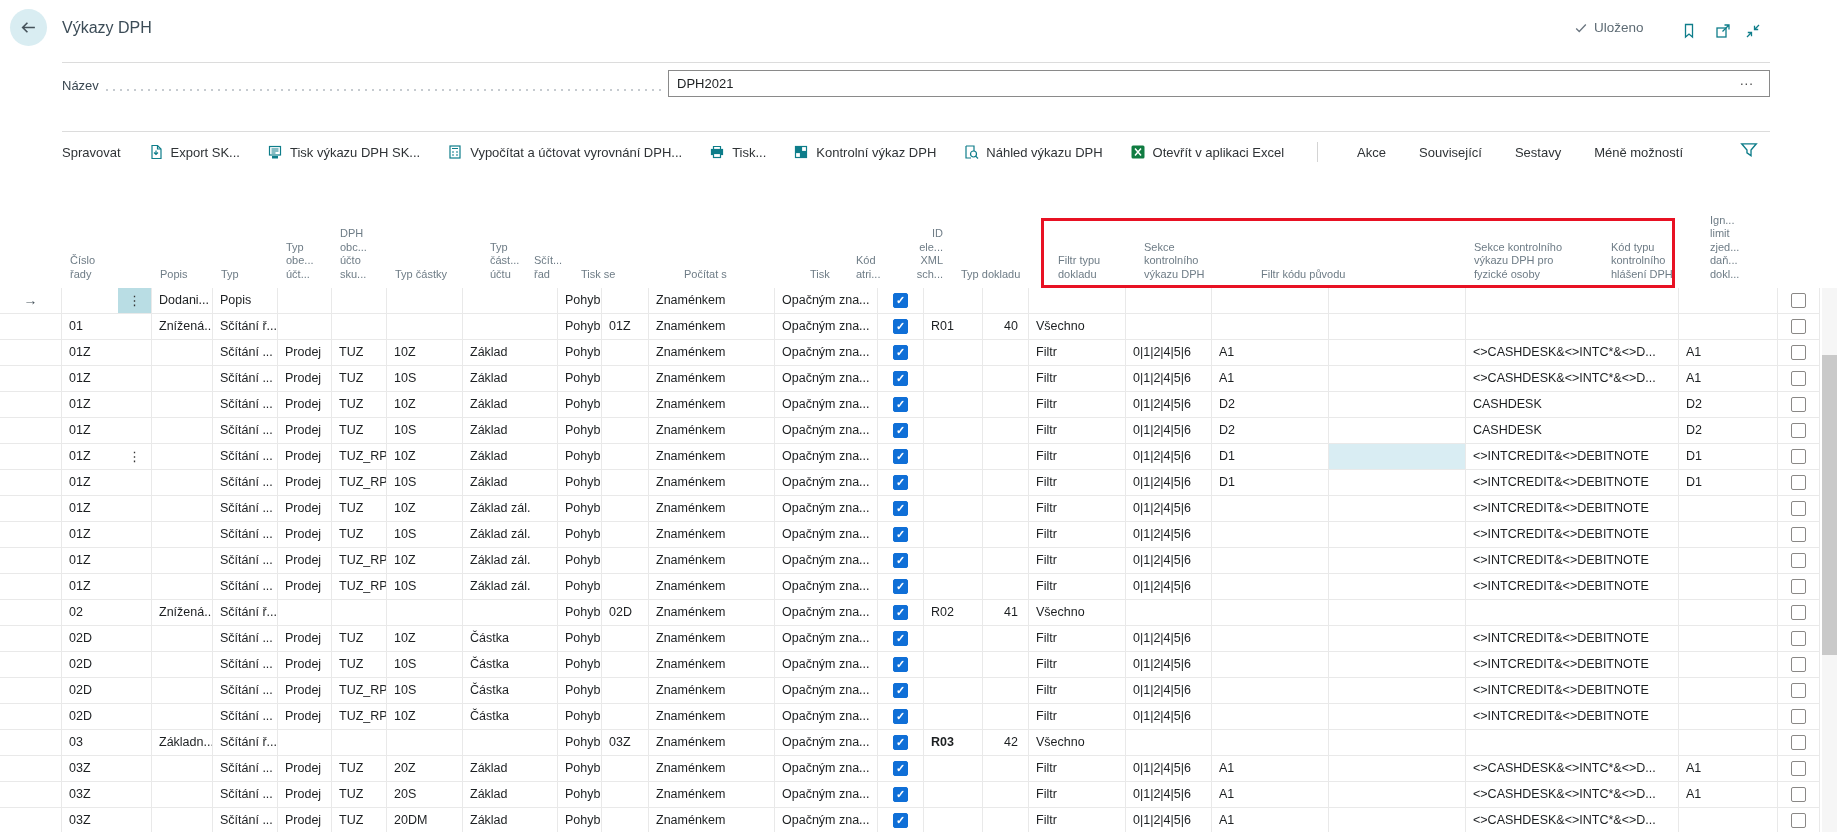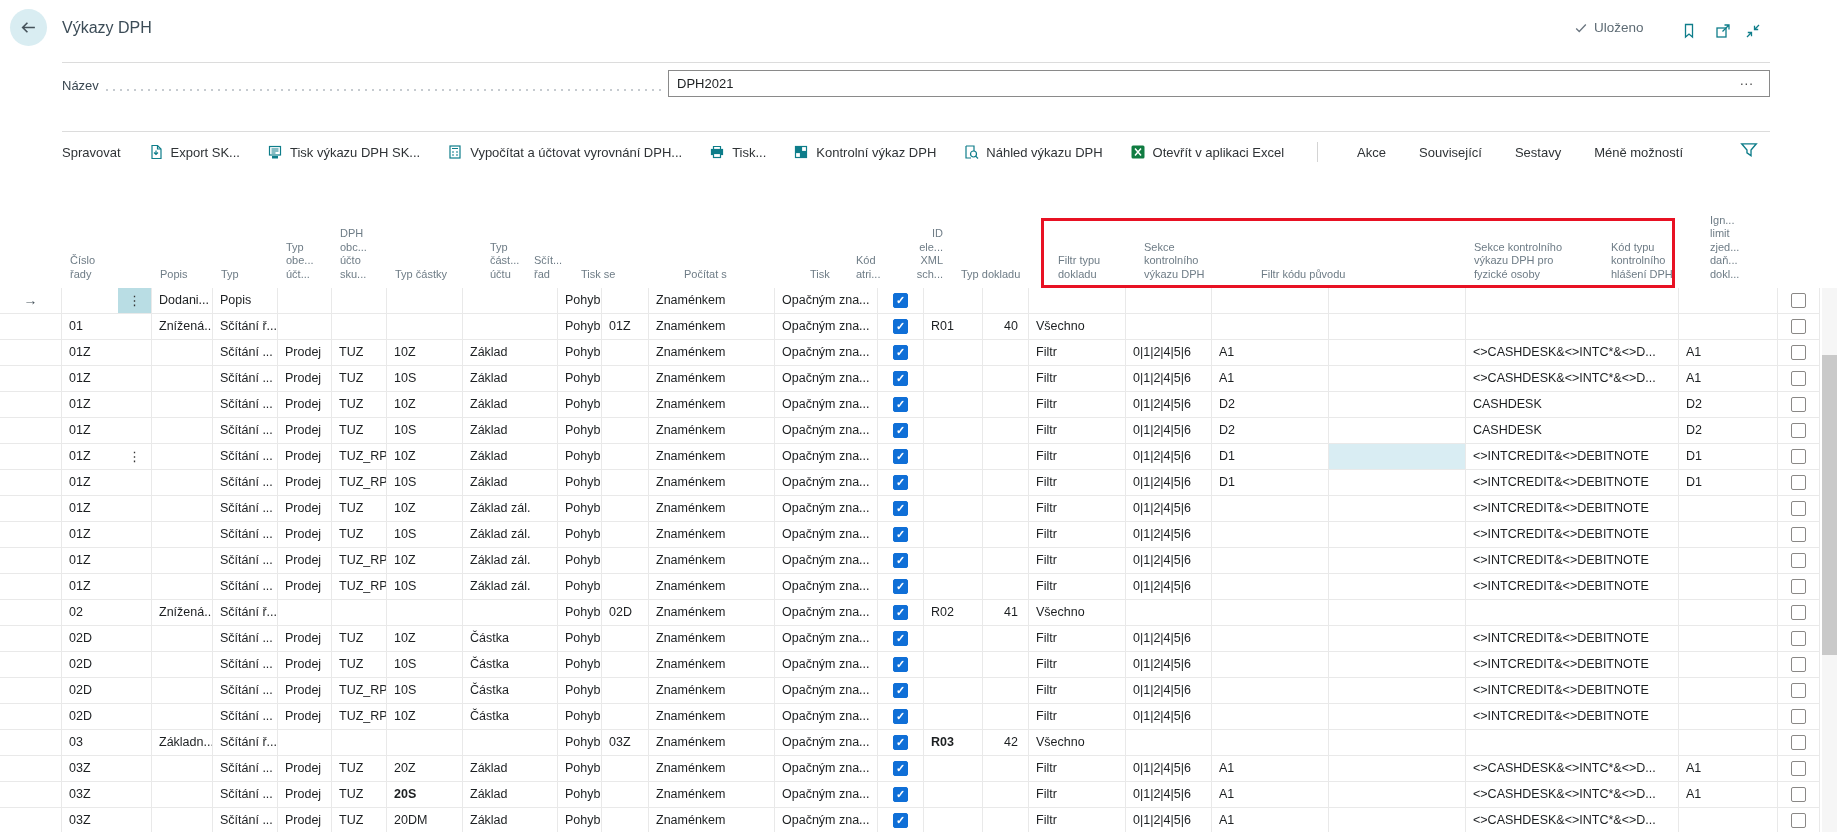--- a/index.html
+++ b/index.html
@@ -822,21 +822,21 @@
           <span class="cb"></span>
         </div>
       </div>
       <div class="tr">
         <div class="td" style="padding: 0px; width: 62px;"></div>
         <div class="td" style="width: 90px;">03Z</div>
         <div class="td" style="width: 61px;"></div>
         <div class="td" style="width: 65px;">Sčítání ...</div>
         <div class="td" style="width: 54px;">Prodej</div>
         <div class="td" style="width: 55px;">TUZ</div>
-        <div class="td" style="width: 76px; font-weight: bold;">20S</div>
+        <div class="td" style="width: 76px;">20S</div>
         <div class="td" style="width: 95px;">Základ</div>
         <div class="td" style="width: 44px;">Pohyb</div>
         <div class="td" style="width: 47px;"></div>
         <div class="td" style="width: 126px;">Znaménkem</div>
         <div class="td" style="width: 103px;">Opačným zna...</div>
         <div class="td c" style="width: 46px;">
           <span class="cb on">✓</span>
         </div>
         <div class="td" style="width: 59px;"></div>
         <div class="td r" style="width: 46px;"></div>

